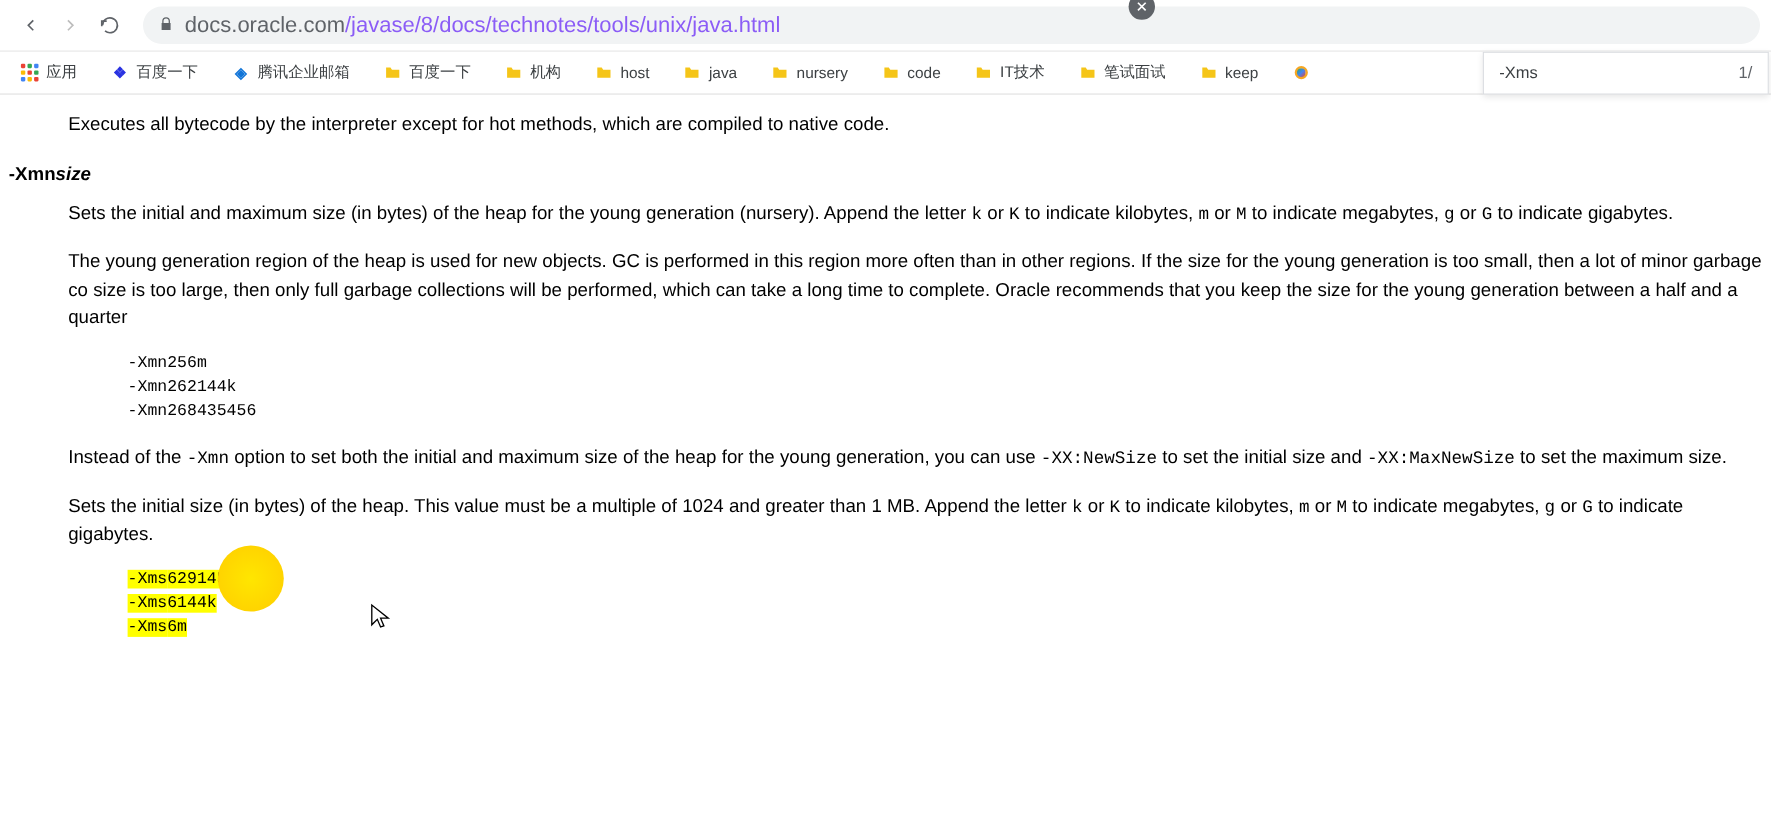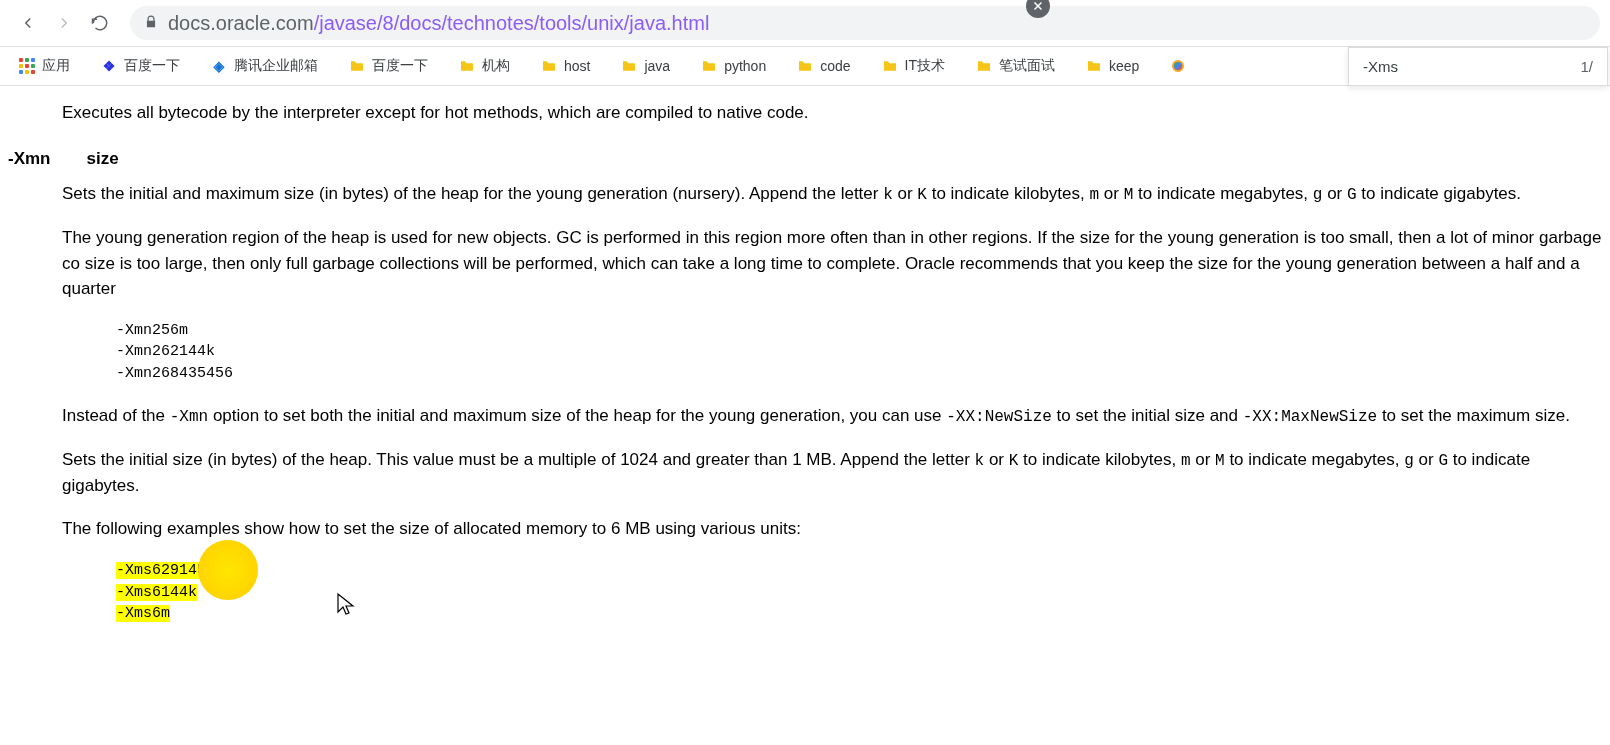--- a/index.html
+++ b/index.html
@@ -112,21 +112,21 @@
 
   
   .page {
     padding:4px 8px 60px 8px;
     font-size:17px;
     line-height:1.5;
     color:#000;
     position:relative;
   }
   dt { font-weight:bold; margin-top:20px; margin-bottom:6px;}
-  dt .arg-italic { font-weight:bold;margin-left:36px; }
+  dt .arg-italic { font-style:italic; font-weight:bold; }
   dd { margin-left:54px; margin-bottom:14px; }
   p { margin:10px 0 18px 0; }
   code.inline { font-family:"Courier New",monospace; font-size:16px; }
   .preblock {
     font-family:"Courier New",monospace;
     font-size:15px;
     white-space:pre;
     margin:14px 0 18px 54px;
     line-height:1.45;
   }
@@ -238,21 +238,21 @@
           </svg>
         </span>
         <span>java</span>
       </div>
       <div class="bm-item">
         <span class="bm-icon ic-folder">
           <svg width="16" height="16" viewBox="0 0 24 24" fill="#f5c518">
             <path d="M3 5h6l2 3h10v11H3z"></path>
           </svg>
         </span>
-        <span>python</span>
+        <span>nursery</span>
       </div>
       <div class="bm-item">
         <span class="bm-icon ic-folder">
           <svg width="16" height="16" viewBox="0 0 24 24" fill="#f5c518">
             <path d="M3 5h6l2 3h10v11H3z"></path>
           </svg>
         </span>
         <span>code</span>
       </div>
       <div class="bm-item">
@@ -311,21 +311,20 @@
 <span>-Xmn268435456</span></div>
     <p>
       <span>Instead of the </span><code class="inline">-Xmn</code><span> option to set both the initial and maximum size of the heap for the young generation, you can use </span><code class="inline">-XX:NewSize</code><span> to set the initial size and </span><code class="inline">-XX:MaxNewSize</code><span> to set the maximum size.</span>
     </p>
   </dd>
 
   <dd>
     <p>
       <span>Sets the initial size (in bytes) of the heap. This value must be a multiple of 1024 and greater than 1 MB. Append the letter </span><code class="inline">k</code><span> or </span><code class="inline">K</code><span> to indicate kilobytes, </span><code class="inline">m</code><span> or </span><code class="inline">M</code><span> to indicate megabytes, </span><code class="inline">g</code><span> or </span><code class="inline">G</code><span> to indicate gigabytes.</span>
     </p>
-    <p>The following examples show how to set the size of allocated memory to 6 MB using various units:</p>
 
     <div class="preblock" style="position:relative;"><span class="hl-yellow">-Xms</span><span class="hl-yellow">6291456</span>
 <span class="hl-yellow">-Xms</span><span class="hl-yellow">6144k</span>
 <span class="hl-yellow">-Xms</span><span class="hl-yellow">6m</span>
       <div class="pointer-highlight" style="left:82px;top:-20px;"></div>
       <div class="cursor-arrow" style="left:114px;top:0px;">
         <svg width="20" height="24" viewBox="0 0 20 24">
             <path d="M2 2 L2 20 L7 15 L10 22 L13 21 L10 14 L17 14 Z" fill="#fff" stroke="#000" stroke-width="1.2"></path>
           </svg>
       </div>

